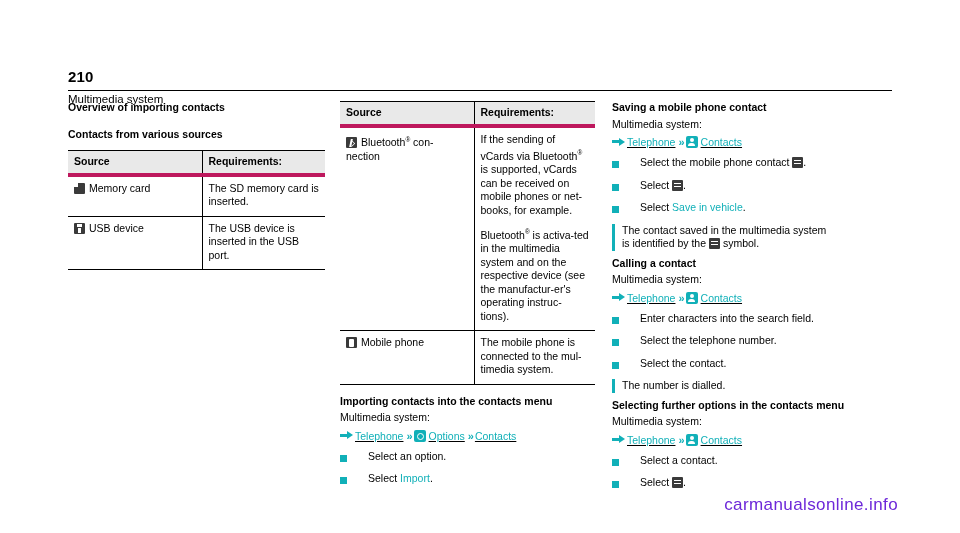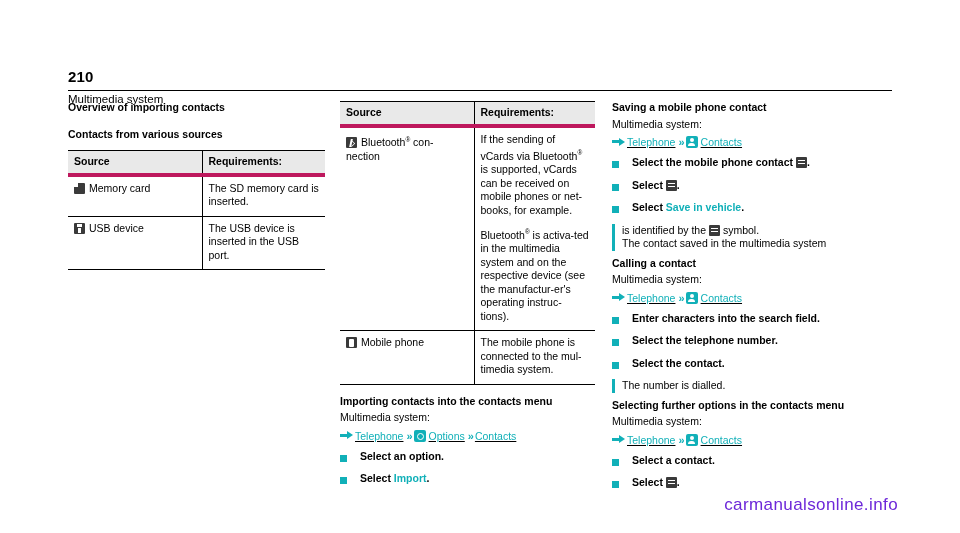--- a/index.html
+++ b/index.html
@@ -273,23 +273,22 @@
   
   .bullet {
     display: inline-block;
     width: 7px; height: 7px;
     background: #11b0b8;
     margin-right: 5px;
     vertical-align: 1px;
   }
   .step {
     display: flex;
-    gap: 4px;
+    gap: 12px;
     margin-top: 6px;
-    font-weight: bold;
   }
   .step .bl { flex: 0 0 16px; padding-top: 3px; }
   .step .tx { flex: 1 1 auto; }
   .teal { color: #11b0b8; }
   .note-bar {
     border-left: 3px solid #11b0b8;
     padding-left: 7px;
     margin-top: 6px;
   }
   sup { font-size: 6.5px; vertical-align: super; }
@@ -416,22 +415,22 @@
     <div class="step">
       <div class="bl"><span class="bullet"></span></div>
       <div class="tx"><span>Select </span><span class="icon-sq"></span><span>.</span></div>
     </div>
     <div class="step">
       <div class="bl"><span class="bullet"></span></div>
       <div class="tx"><span>Select </span><span class="teal">Save in vehicle</span><span>.</span></div>
     </div>
 
     <div class="note-bar">
+      <div>The contact saved in the multimedia system</div>
       <div><span>is identified by the </span><span class="icon-sq"></span><span> symbol.</span></div>
-      <div>The contact saved in the multimedia system</div>
     </div>
 
     <div class="gap6"></div>
 
     <h2 class="sec">Calling a contact</h2>
     <p class="ms-line">Multimedia system:</p>
     <div class="path">
       <span class="icon-arrow"></span><span class="teal">Telephone</span><span class="icon-chev">»</span><span class="icon-contacts2"></span><span class="teal">Contacts</span>
     </div>
 

